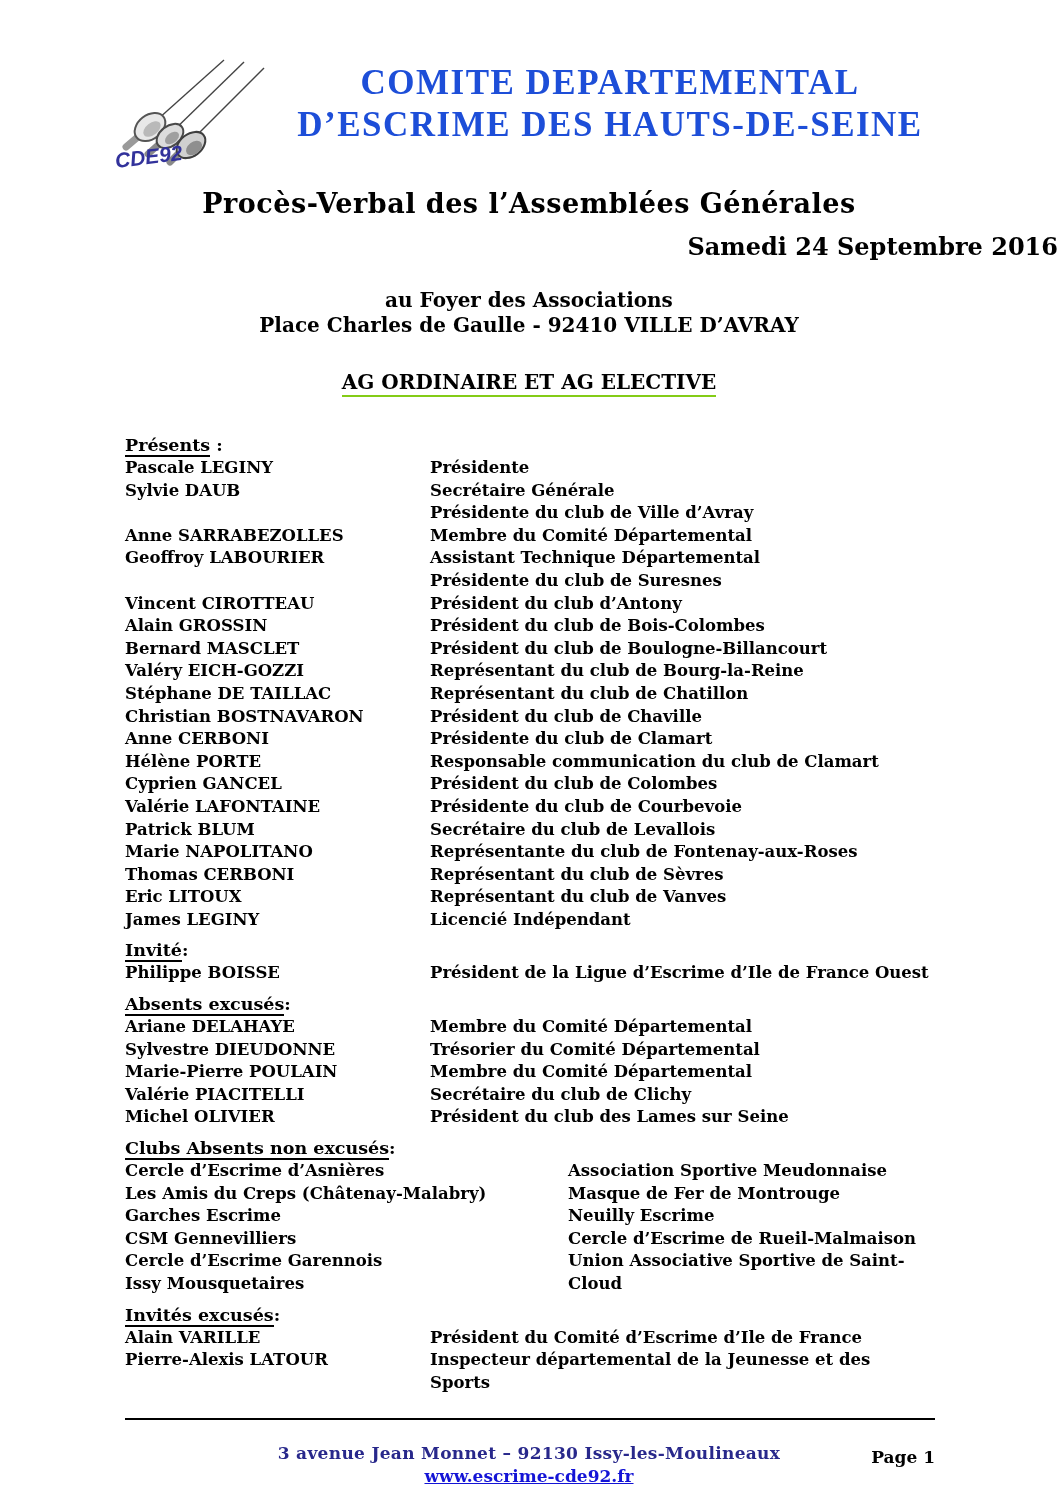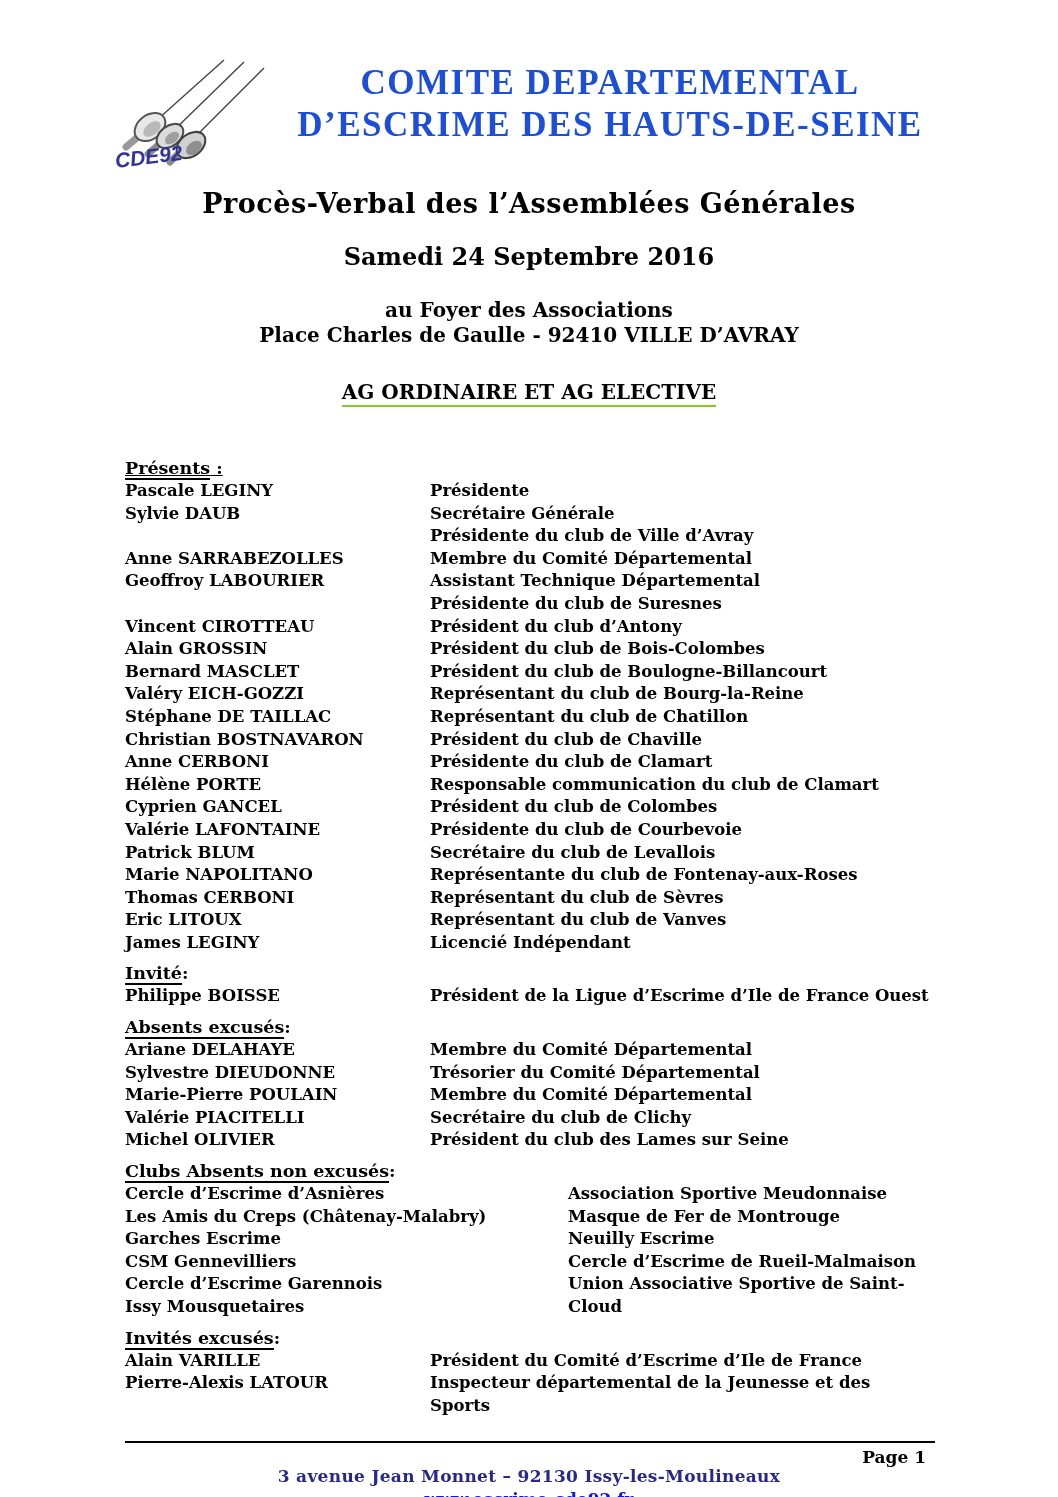--- a/index.html
+++ b/index.html
@@ -11,30 +11,30 @@
     font-weight:bold; color:#000;
   }
   .header { position:relative; padding-top:62px; }
   .logo { position:absolute; left:112px; top:52px; width:160px; height:130px; }
   .org-title {
     margin-left:280px; width:660px; text-align:center;
     font-family:"Liberation Serif", serif; font-weight:bold;
     font-size:35px; line-height:1.2; color:#1d4ed8; letter-spacing:1.5px;
   }
   .doc-title { text-align:center; font-size:27px; margin-top:42px; letter-spacing:0.5px; }
-  .doc-date  { text-align:center; font-size:24px; margin-top:22px; line-height:31px; }
+  .doc-date  { text-align:right; font-size:24px; margin-top:12px; line-height:31px; }
   .doc-venue { text-align:center; font-size:20px; margin-top:26px; line-height:25px; }
   .doc-address { text-align:center; font-size:20px; line-height:25px; }
   .doc-agtype { text-align:center; font-size:20px; margin-top:32px; line-height:25px; }
   .doc-agtype .u { border-bottom:2px solid #84cc16; padding-bottom:1px; }
 
   .roster { margin-left:125px; margin-right:123px; }
   .sec-head { font-size:17.5px; line-height:23px; }
   .sec-head .lbl { border-bottom:2px solid #000; padding-bottom:0px; }
-  .mt-presents { margin-top:52px;text-decoration:underline; }
+  .mt-presents { margin-top:39px; }
   .mt-sec { margin-top:8px; }
 
   .row { display:flex; font-size:16.5px; line-height:22.6px; }
   .row .name { width:305px; flex:none; }
   .row .role { flex:1; }
 
   .clubs-cols { display:flex; font-size:16.5px; line-height:22.6px; }
   .clubs-col-left { width:443px; flex:none; }
   .clubs-col-right { flex:1; }
 
@@ -42,21 +42,21 @@
     margin:24px 123px 0 125px;
     border:none; border-top:2px solid #000; height:0;
   }
   .footer-address {
     text-align:center; margin-top:22px;
     font-size:17px; line-height:23px; color:#28288B; letter-spacing:0.3px;
   }
   .footer-link-line { text-align:center; font-size:17px; line-height:23px; }
   .footer-link { color:#1414D6; text-decoration:underline; cursor:pointer; }
   .page-number {
-    position:absolute; right:132px; top:1447px;
+    position:absolute; right:123px; top:1447px;
     font-size:17px; color:#000;margin-left:16px;
   }
 </style>
 </head>
 <body>
 
 <div class="header">
   <svg class="logo" viewBox="0 0 160 130">
 
     <g>

